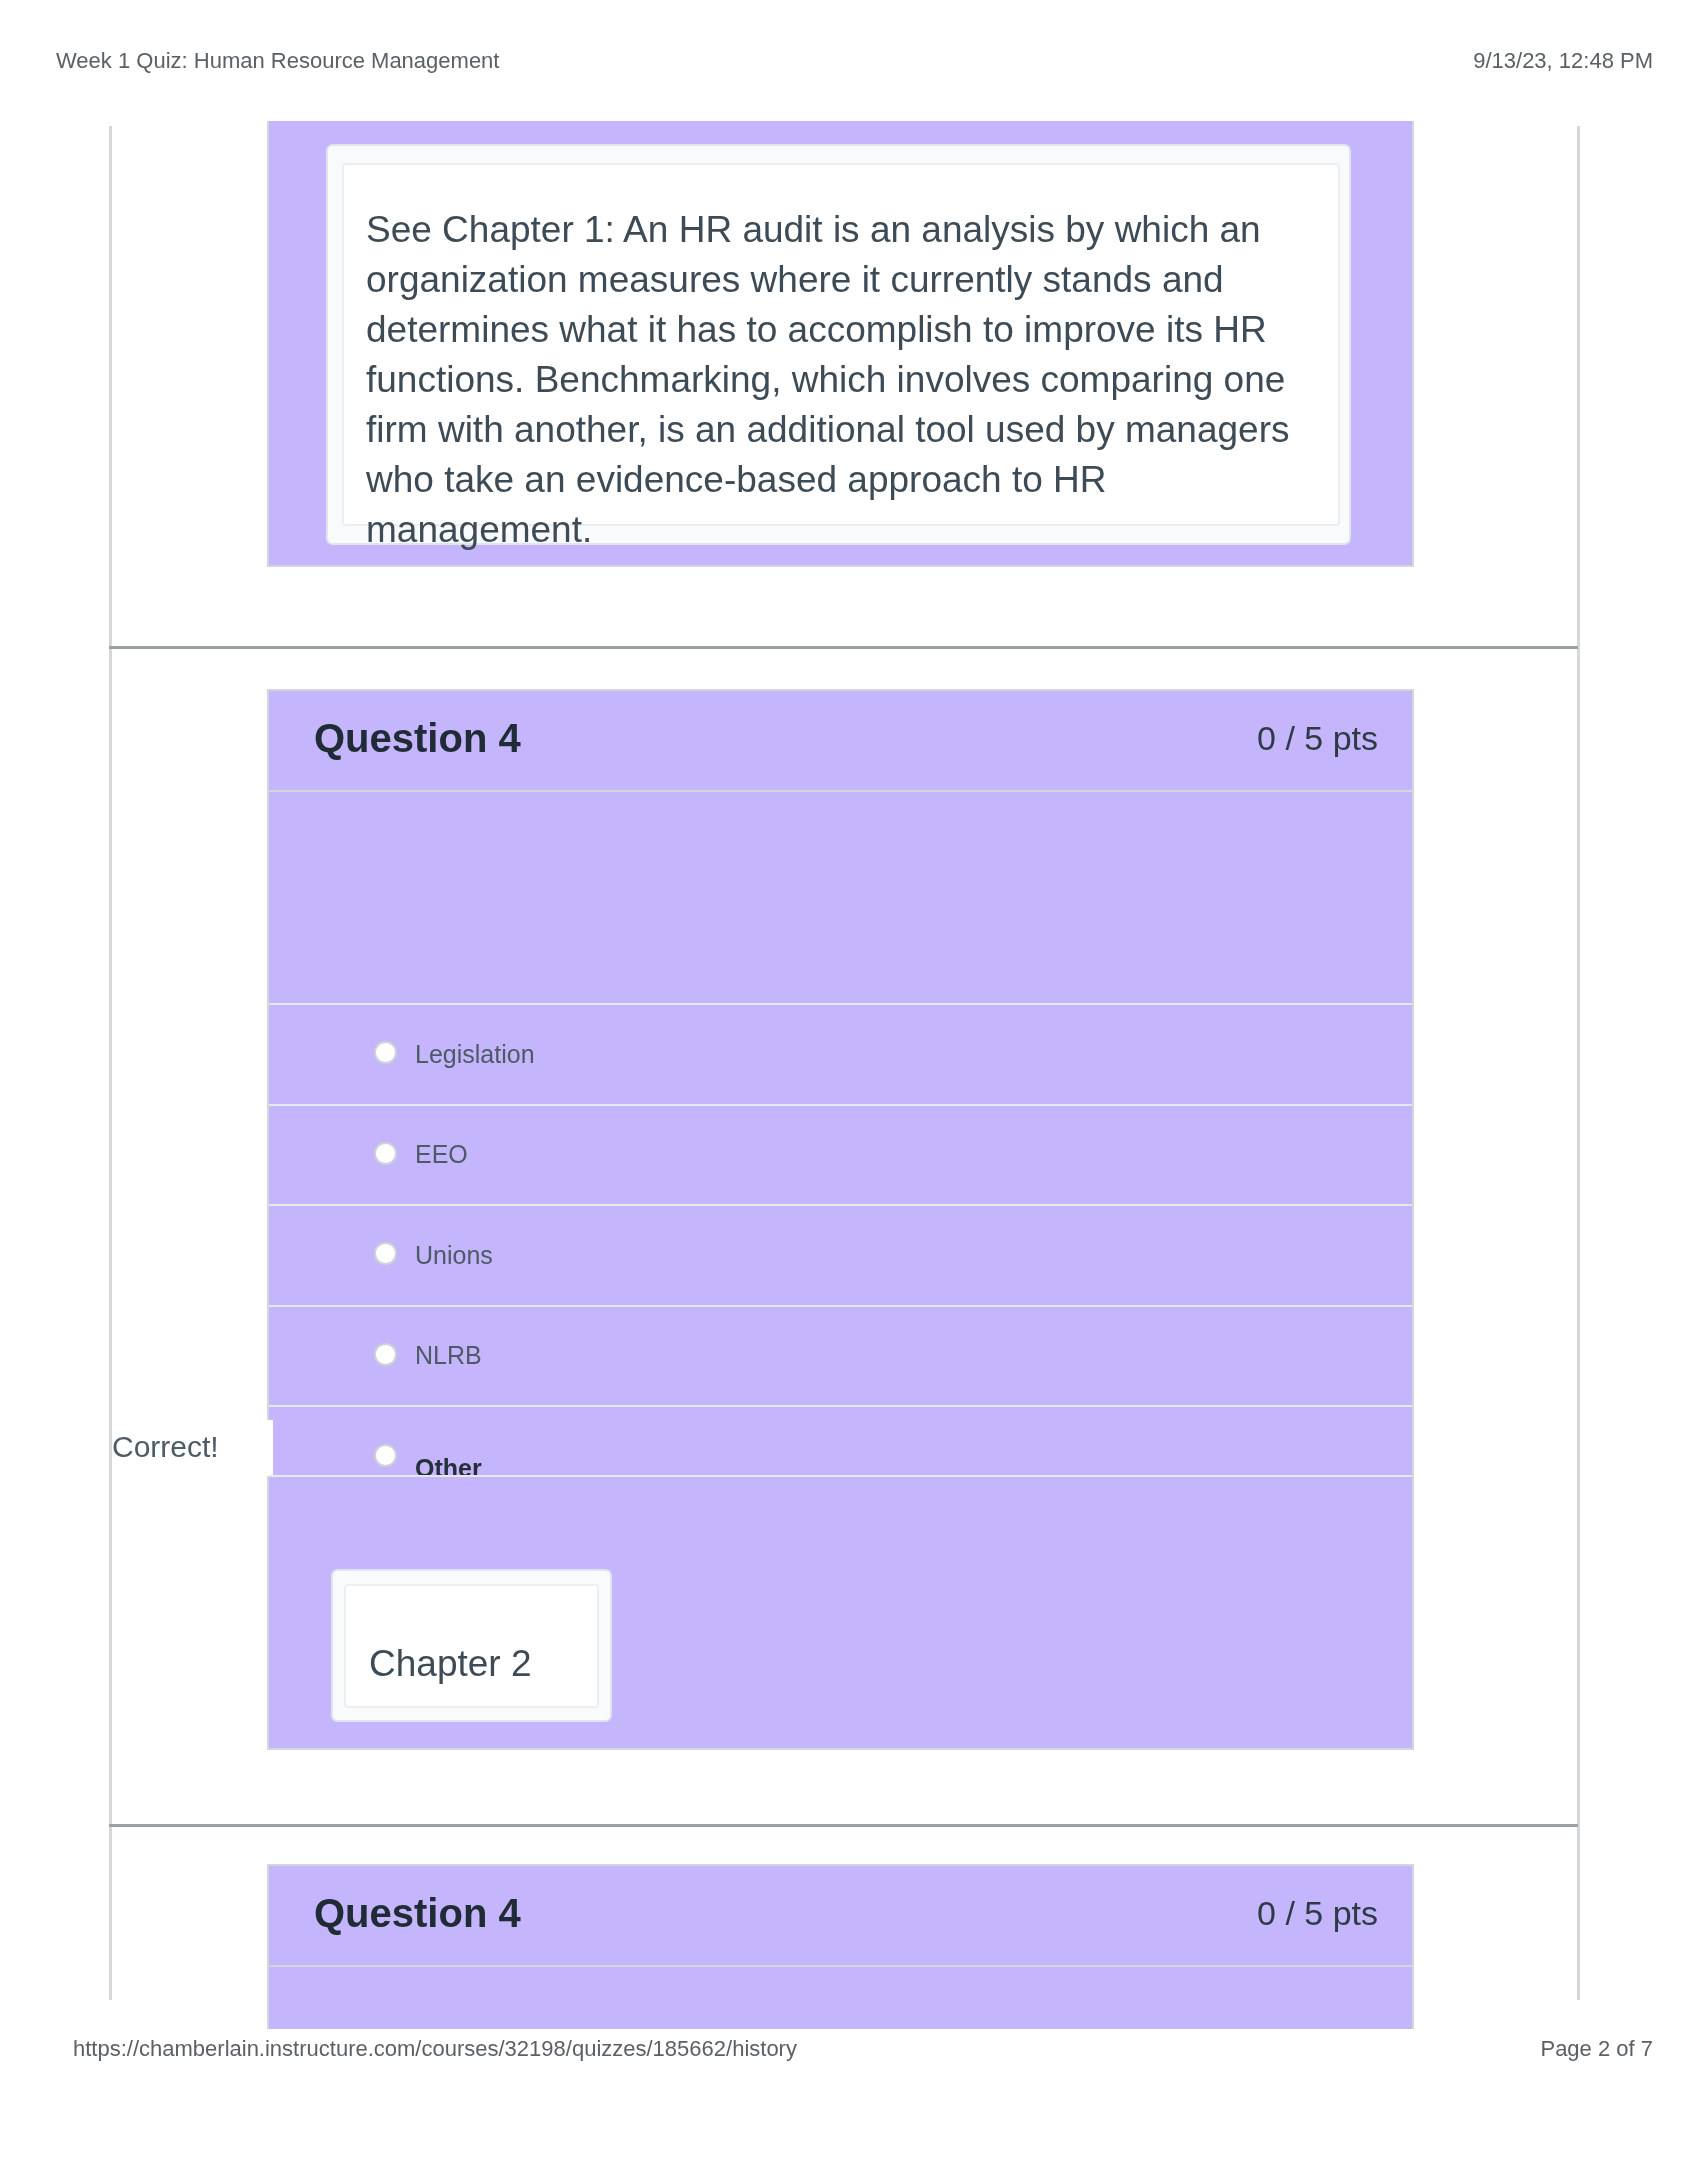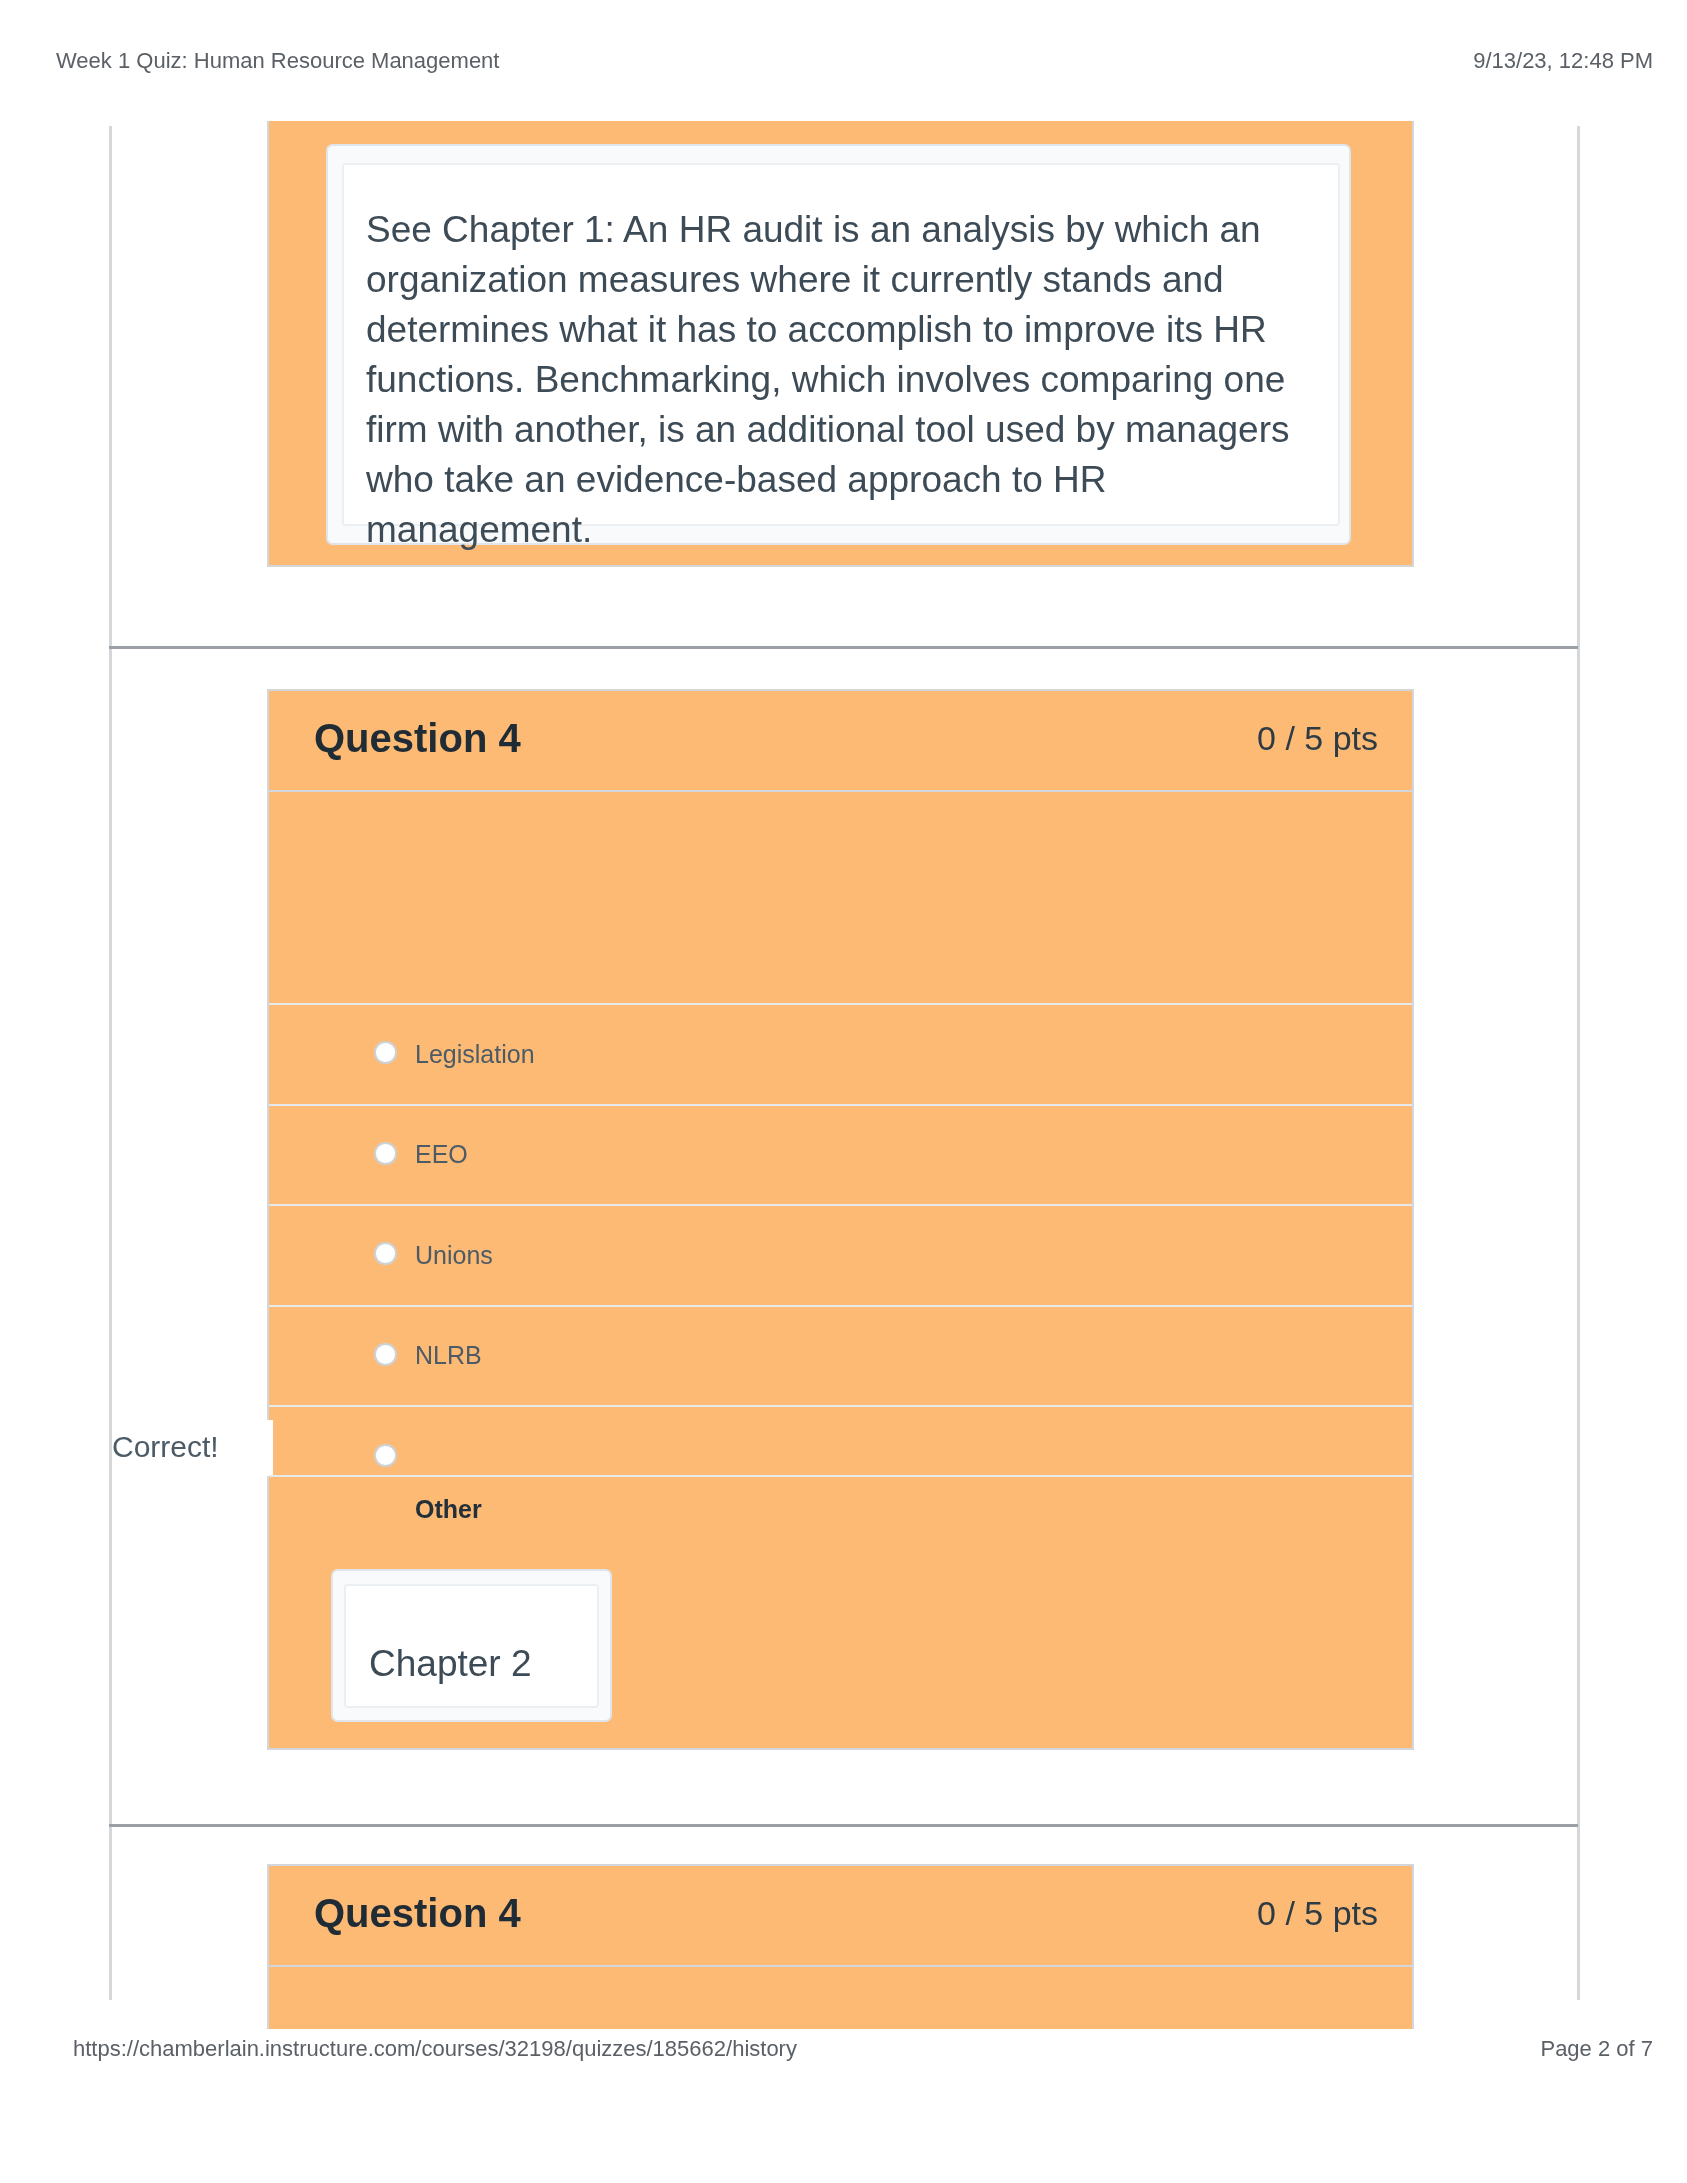--- a/index.html
+++ b/index.html
@@ -10,21 +10,21 @@
 
   .runhead,.runfoot{position:absolute;font-size:22px;color:#5a6066;line-height:26.5px;white-space:nowrap;}
   .runhead{top:48px;} .runfoot{top:2036px;}
   .runhead.left{left:56px;}
   .runfoot.left{left:49px;margin-left:24px;}
   .runhead.right,.runfoot.right{right:34px;}
 
   .vline{position:absolute;width:2.6px;background:#d5d8db;}
   .hline{position:absolute;height:2.6px;background:#9aa0a5;}
 
-  .card{position:absolute;border:2px solid #d3d7db;background:#fdba74;box-sizing:border-box;}
+  .card{position:absolute;border:2px solid #d3d7db;background:#c4b5fd;box-sizing:border-box;}
   .cardhead{position:absolute;left:0;right:0;top:0;border-bottom:2px solid #d3d7db;box-sizing:border-box;}
   .qname{position:absolute;font-size:40px;font-weight:bold;color:#1f2b35;line-height:46px;white-space:nowrap;}
   .qpts{position:absolute;font-size:34px;color:#2d3b45;line-height:40px;white-space:nowrap;}
 
   .qtext{position:absolute;font-size:26.5px;line-height:50px;color:#283640;}
 
   .arow{position:absolute;border-top:2px solid #e6e9ec;box-sizing:border-box;}
   .rad{position:absolute;width:22.5px;height:22.5px;border:2px solid #ccd2d6;border-radius:50%;background:#fff;box-sizing:border-box;}
   .atext{position:absolute;font-size:25px;line-height:30px;color:#4c5b66;white-space:nowrap;}
   .atext.b{font-weight:bold;color:#232f39;}
@@ -60,21 +60,21 @@
   <div class="rad" style="left:374px;top:1142px"></div>
   <div class="atext" style="left:415px;top:1139px">EEO</div>
   <div class="arow" style="left:269px;top:1204px;width:1143px;height:101px"></div>
   <div class="rad" style="left:374px;top:1242px"></div>
   <div class="atext" style="left:415px;top:1240px">Unions</div>
   <div class="arow" style="left:269px;top:1305px;width:1143px;height:101px"></div>
   <div class="rad" style="left:374px;top:1343px"></div>
   <div class="atext" style="left:415px;top:1340px">NLRB</div>
   <div class="clabel" style="left:112px;top:1432px">Correct!</div>
   <div class="rad" style="left:374px;top:1444px"></div>
-  <div class="atext b" style="left:415px;top:1494px">Other</div>
+  <div class="atext b" style="left:415px;top:1453px">Other</div>
   <div style="position:absolute;left:267px;top:1420px;width:6px;height:56px;background:#fff"></div>
   <div class="arow" style="left:269px;top:1405px;width:1143px;height:70px"></div>
   <div class="arow" style="left:269px;top:1475px;width:1143px;height:0px"></div>
   <div class="fbbox" style="left:331px;top:1569px;width:281px;height:153px"></div>
   <div class="fbinner" style="left:344px;top:1584px;width:255px;height:124px"></div>
   <div class="fbtext" style="left:369px;top:1639px;width:265px">Chapter 2</div>
   <div class="hline" style="left:109px;top:1824px;width:1469px"></div>
   <div class="card" style="left:267px;top:1864px;width:1147px;height:165px;border-bottom:none;">
       <div class="cardhead" style="height:101px">
         <span class="qname" style="left:45px;top:24px">Question 4</span>

